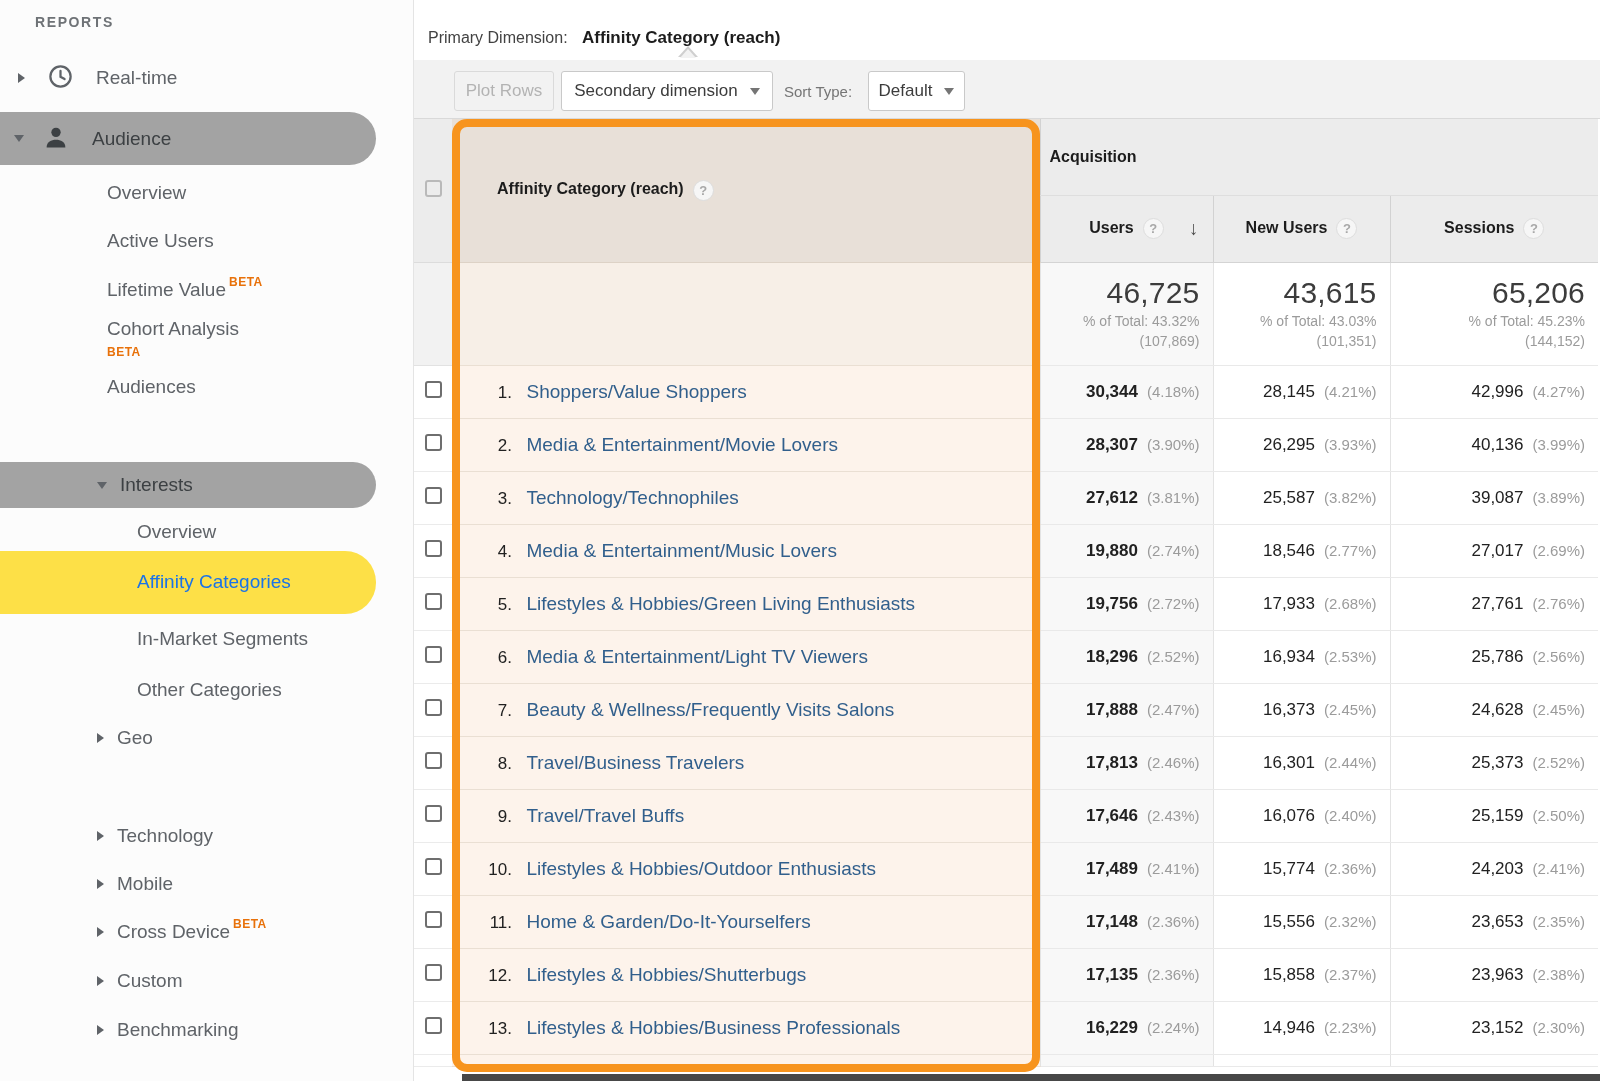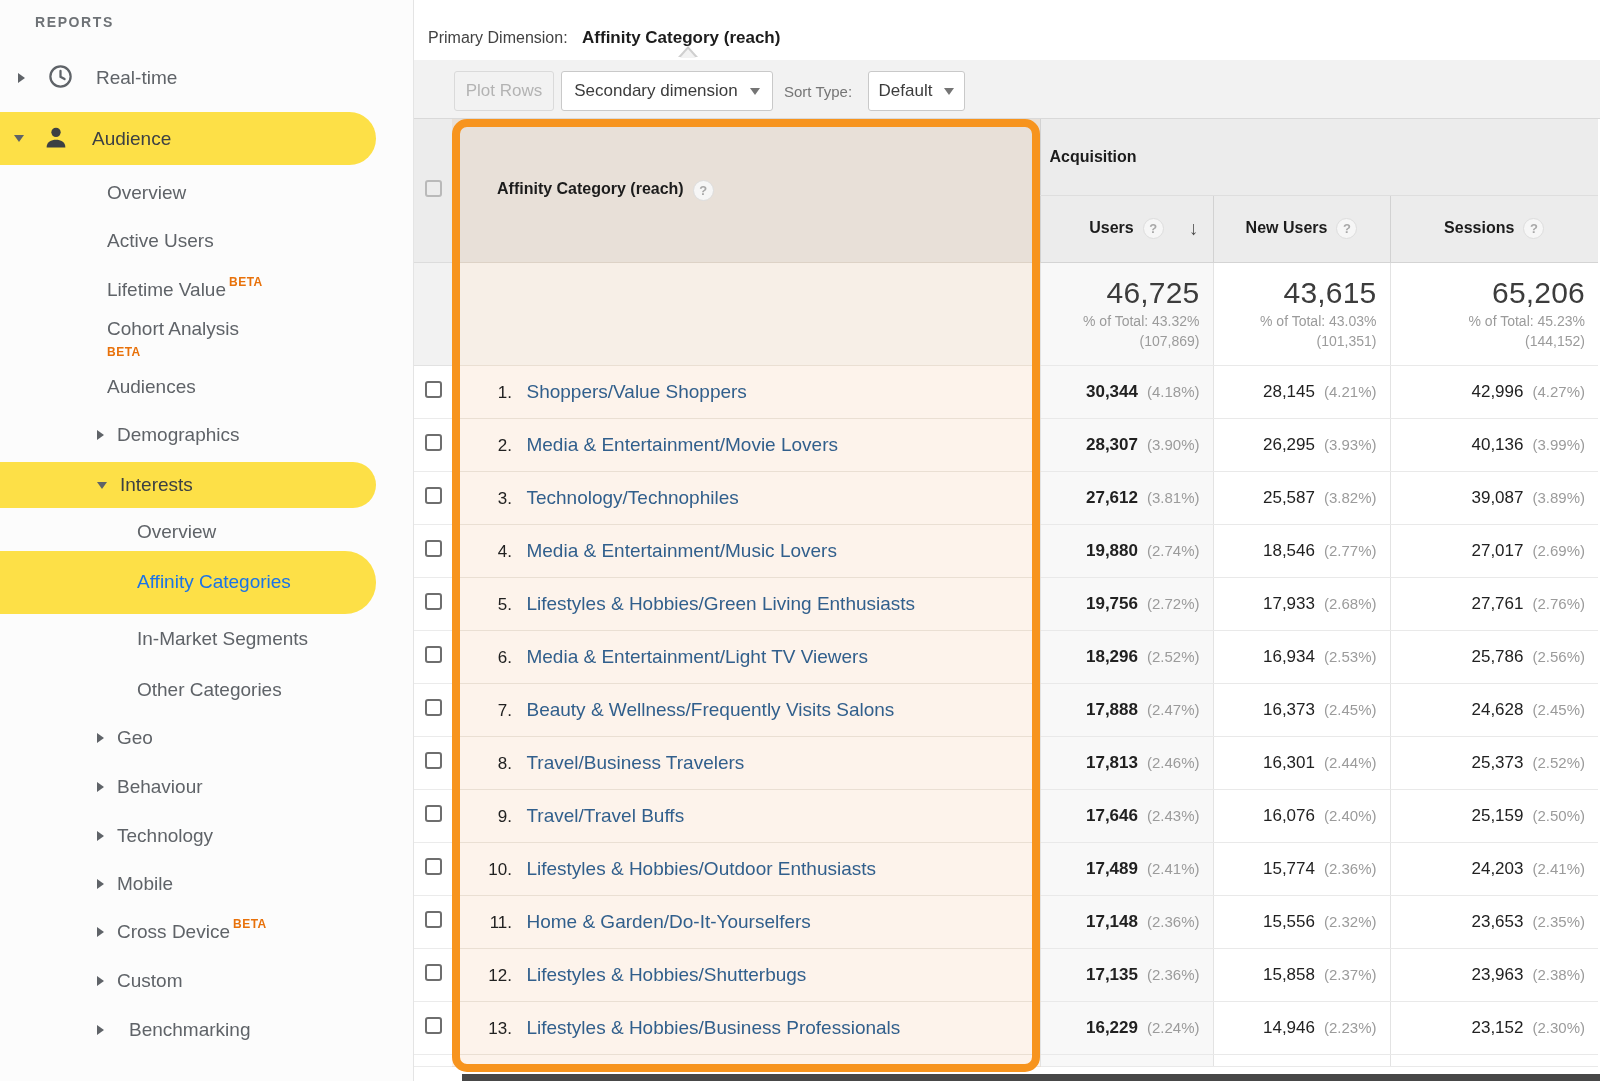--- a/index.html
+++ b/index.html
@@ -13,21 +13,21 @@
   .sidebar {
     position:absolute; left:0; top:0; width:414px; height:1081px;
     background:#fcfcfc; border-right:1px solid #e4e4e4; z-index:2;
   }
   .reports-label {
     position:absolute; left:35px; top:14px; font-size:14px; font-weight:bold;
     letter-spacing:1.6px; color:#6e7276;
   }
   .si { position:absolute; left:0; width:376px; display:flex; align-items:center; cursor:pointer; }
   .si .label { font-size:19px; color:#5f6368; }
-  .pill-gray { background:#fde047; border-radius:0 27px 27px 0; }
+  .pill-gray { background:#a3a3a3; border-radius:0 27px 27px 0; }
   .pill-blue { background:#fde047; border-radius:0 31px 31px 0; }
   .chev-r { width:0; height:0; border-left:7px solid #5f6368; border-top:5px solid transparent; border-bottom:5px solid transparent; }
   .chev-d { width:0; height:0; border-top:7px solid #5f6368; border-left:5px solid transparent; border-right:5px solid transparent; }
   .beta-sup { font-size:12px; font-weight:bold; color:#e8710a; letter-spacing:.5px; position:relative; top:-8px; margin-left:3px; }
   .beta-under { font-size:12px; font-weight:bold; color:#e8710a; letter-spacing:.5px; }
   .two-line { line-height:1.38; width:180px; }
   .ic { display:inline-block; }
 
   .si-0 { top:58px;  height:40px; }
   .si-1 { top:112px; height:53px; }
@@ -41,21 +41,21 @@
   .si-9 { top:512px; height:40px; }
   .si-10 { top:551px; height:63px; }
   .si-11 { top:612px; height:54px; }
   .si-12 { top:670px; height:40px; }
   .si-13 { top:718px; height:40px; }
   .si-14 { top:767px; height:40px; }
   .si-15 { top:816px; height:40px; }
   .si-16 { top:864px; height:40px; }
   .si-17 { top:912px; height:40px; }
   .si-18 { top:961px; height:40px; }
-  .si-19 { top:1010px; height:40px;gap:12px; }
+  .si-19 { top:1010px; height:40px; }
 
   .ind-top-chev { margin-left:18px; }
   .ind-top-icon { margin-left:22px; }
   .ind-top-label { margin-left:22px; }
   .ind-mid-chev { margin-left:97px; }
   .ind-mid-label { margin-left:13px; }
   .ind-sub { margin-left:107px; }
   .ind-subsub { margin-left:137px; }
   .label-dark { color:#3c4043 !important; }
   .label-blue { color:#1a73e8 !important; }
@@ -174,47 +174,39 @@
     </div>
     <div class="si si-5">
       <span class="ind-sub" style="line-height:1.2;">
         <span class="label">Cohort Analysis</span><br>
         <span class="beta-under">BETA</span>
       </span>
     </div>
     <div class="si si-6">
       <span class="label ind-sub">Audiences</span>
     </div>
-    <div class="si si-7">
-      <span class="ic chev-r ind-mid-chev"></span>
-      <span class="label ind-mid-label">Demographics</span>
-    </div>
     <div class="si si-8 pill-gray">
       <span class="ic chev-d ind-mid-chev"></span>
       <span class="label label-dark ind-mid-label">Interests</span>
     </div>
     <div class="si si-9">
       <span class="label ind-subsub">Overview</span>
     </div>
     <div class="si si-10 pill-blue">
       <span class="label label-blue two-line ind-subsub">Affinity Categories</span>
     </div>
     <div class="si si-11">
       <span class="label two-line ind-subsub">In-Market Segments</span>
     </div>
     <div class="si si-12">
       <span class="label ind-subsub">Other Categories</span>
     </div>
     <div class="si si-13">
       <span class="ic chev-r ind-mid-chev"></span>
       <span class="label ind-mid-label">Geo</span>
-    </div>
-    <div class="si si-14">
-      <span class="ic chev-r ind-mid-chev"></span>
-      <span class="label ind-mid-label">Behaviour</span>
     </div>
     <div class="si si-15">
       <span class="ic chev-r ind-mid-chev"></span>
       <span class="label ind-mid-label">Technology</span>
     </div>
     <div class="si si-16">
       <span class="ic chev-r ind-mid-chev"></span>
       <span class="label ind-mid-label">Mobile</span>
     </div>
     <div class="si si-17">

